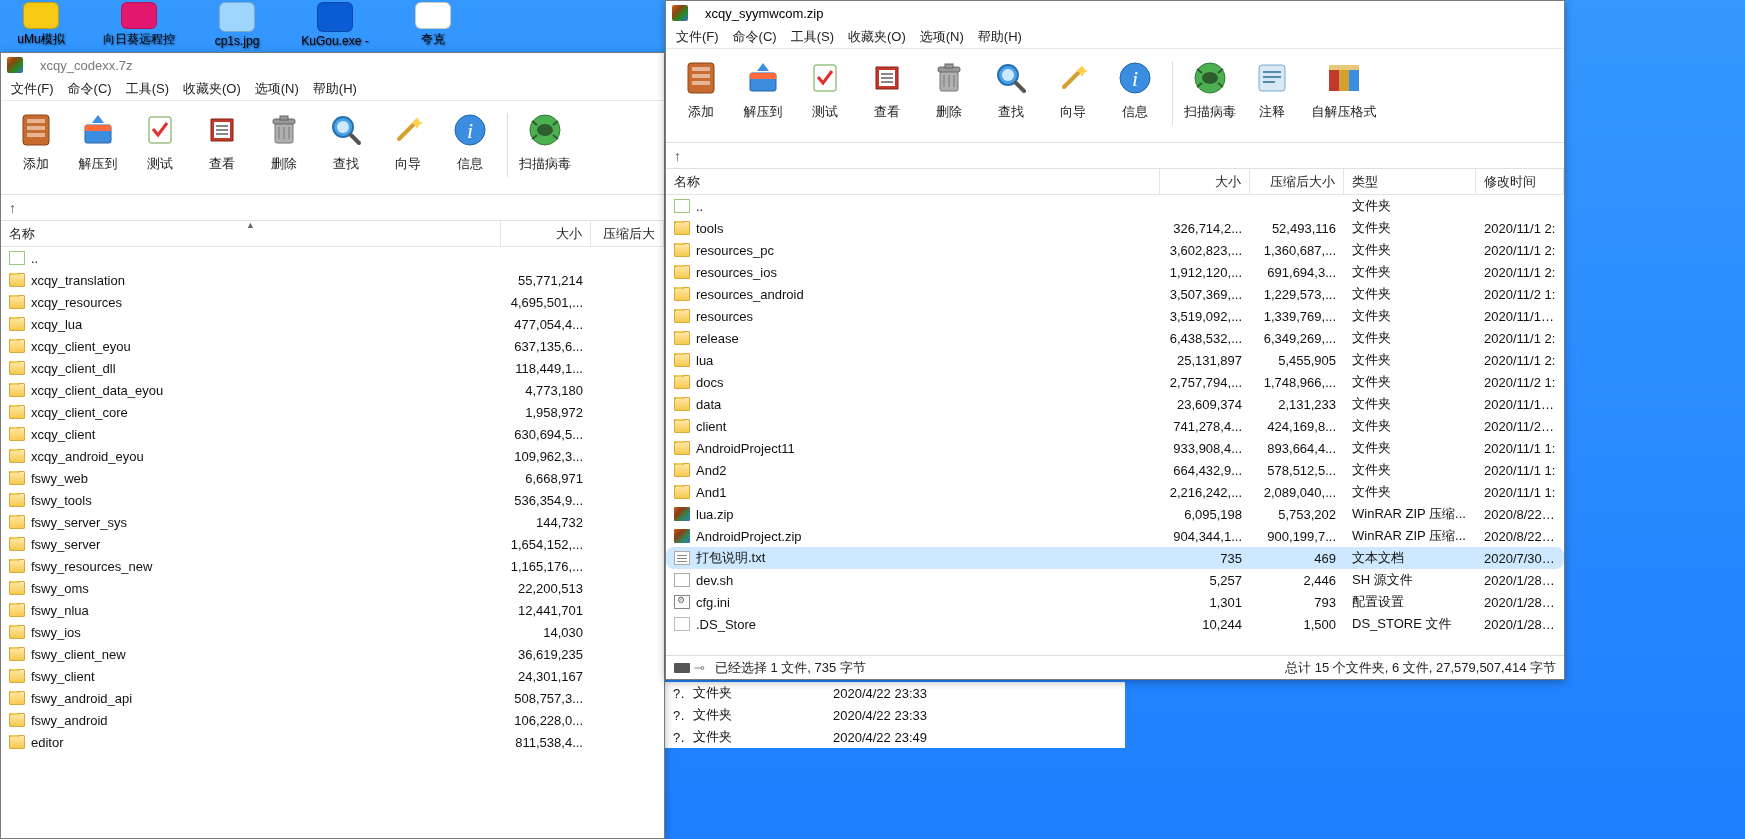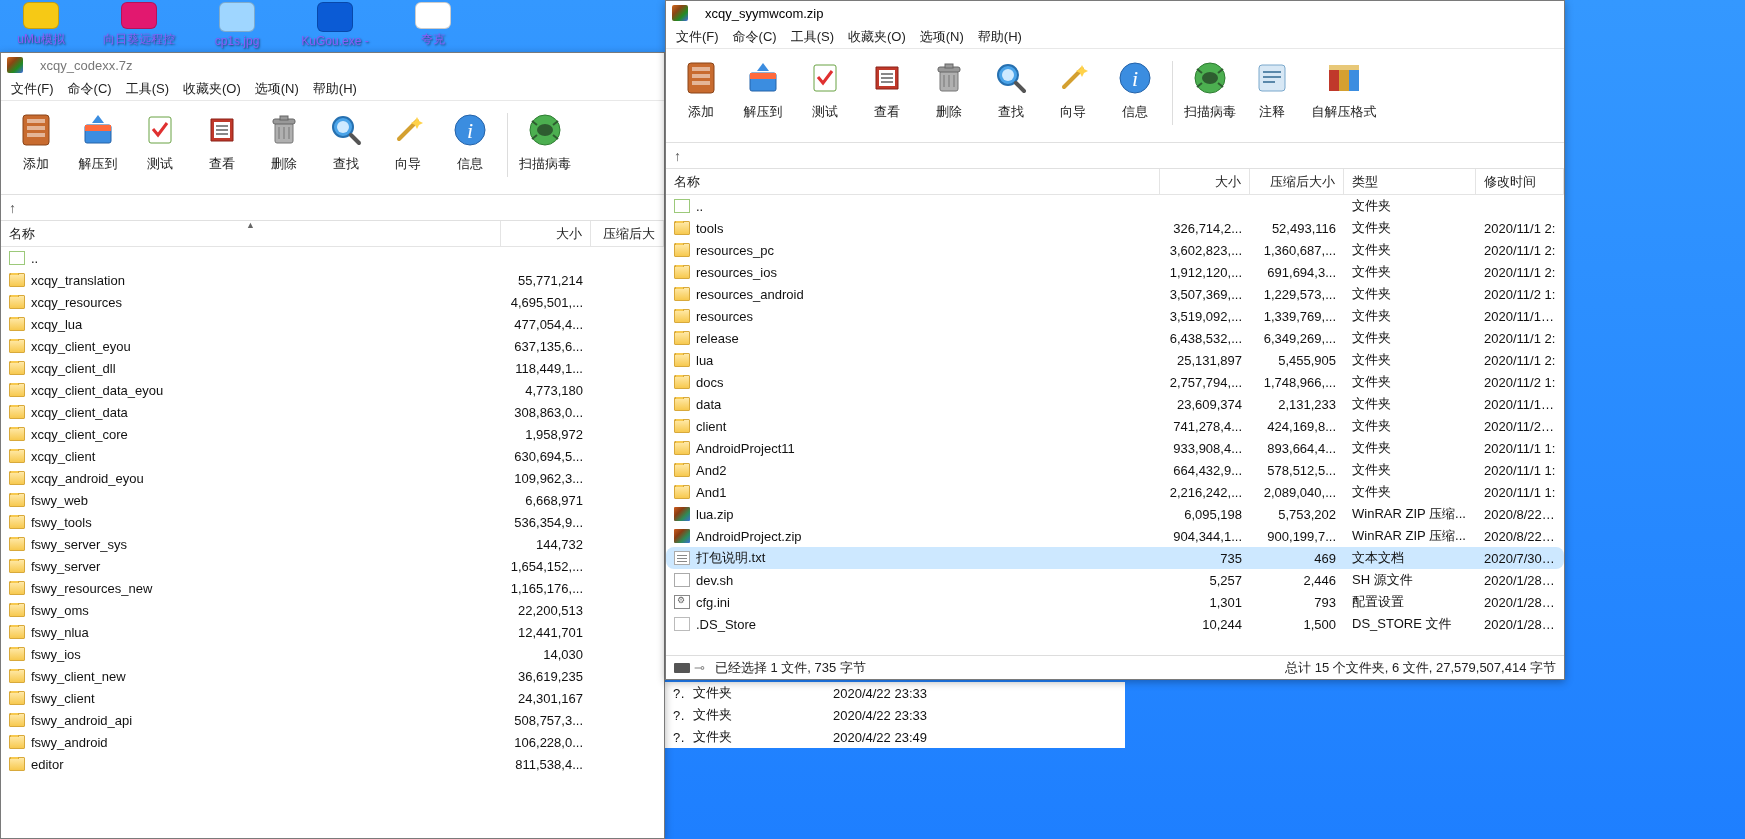--- a/index.html
+++ b/index.html
@@ -21,21 +21,21 @@
   height: 50px;
   display: flex;
   gap: 20px;
   padding: 2px 2px;
 }
 .desktop-icon {
   width: 78px;
   display: flex;
   flex-direction: column;
   align-items: center;
-  color: #8b5cf6;
+  color: #000000;
   font-size: 12px;
   text-shadow: 1px 1px 2px rgba(0,0,0,.6);
   cursor: pointer;
 }
 .desktop-icon .ico {
   width: 36px; height: 30px;
   border-radius: 6px;
   margin-bottom: 2px;
 }
 
@@ -490,28 +490,20 @@
         <div class="cell fname" style="width:500px">
           <div class="fico folder-ico"></div>
           <span>xcqy_client_data_eyou</span>
         </div>
         <div class="cell right" style="width:90px">4,773,180</div>
         <div class="cell right" style="width:73px"></div>
       </div>
       <div class="row">
         <div class="cell fname" style="width:500px">
           <div class="fico folder-ico"></div>
-          <span>xcqy_client_data</span>
-        </div>
-        <div class="cell right" style="width:90px">308,863,0...</div>
-        <div class="cell right" style="width:73px"></div>
-      </div>
-      <div class="row">
-        <div class="cell fname" style="width:500px">
-          <div class="fico folder-ico"></div>
           <span>xcqy_client_core</span>
         </div>
         <div class="cell right" style="width:90px">1,958,972</div>
         <div class="cell right" style="width:73px"></div>
       </div>
       <div class="row">
         <div class="cell fname" style="width:500px">
           <div class="fico folder-ico"></div>
           <span>xcqy_client</span>
         </div>

